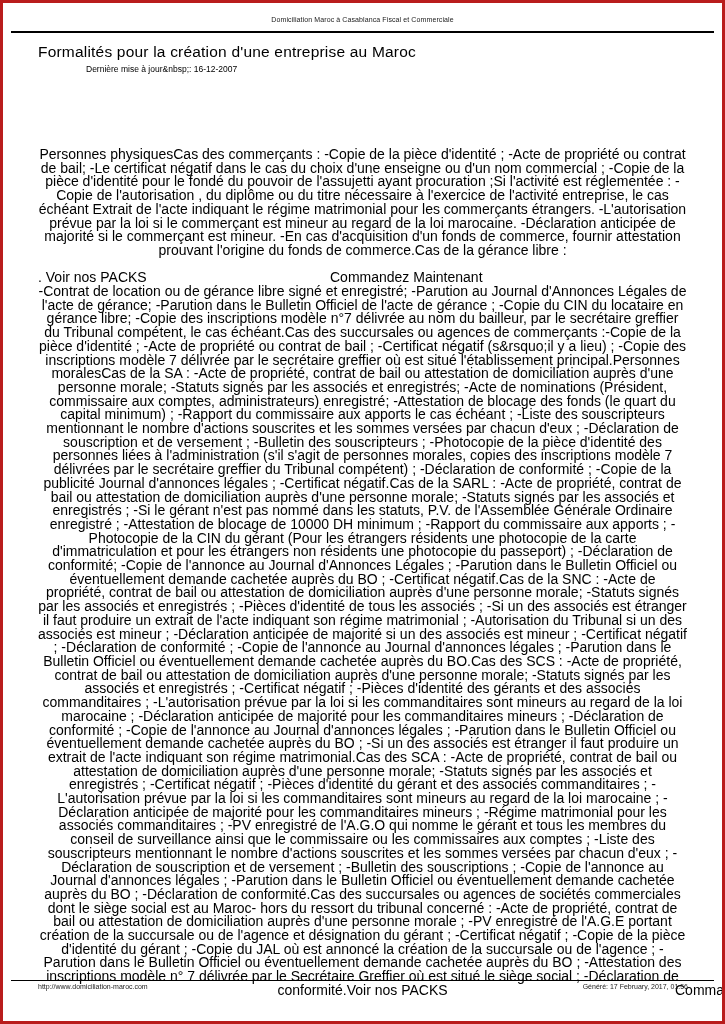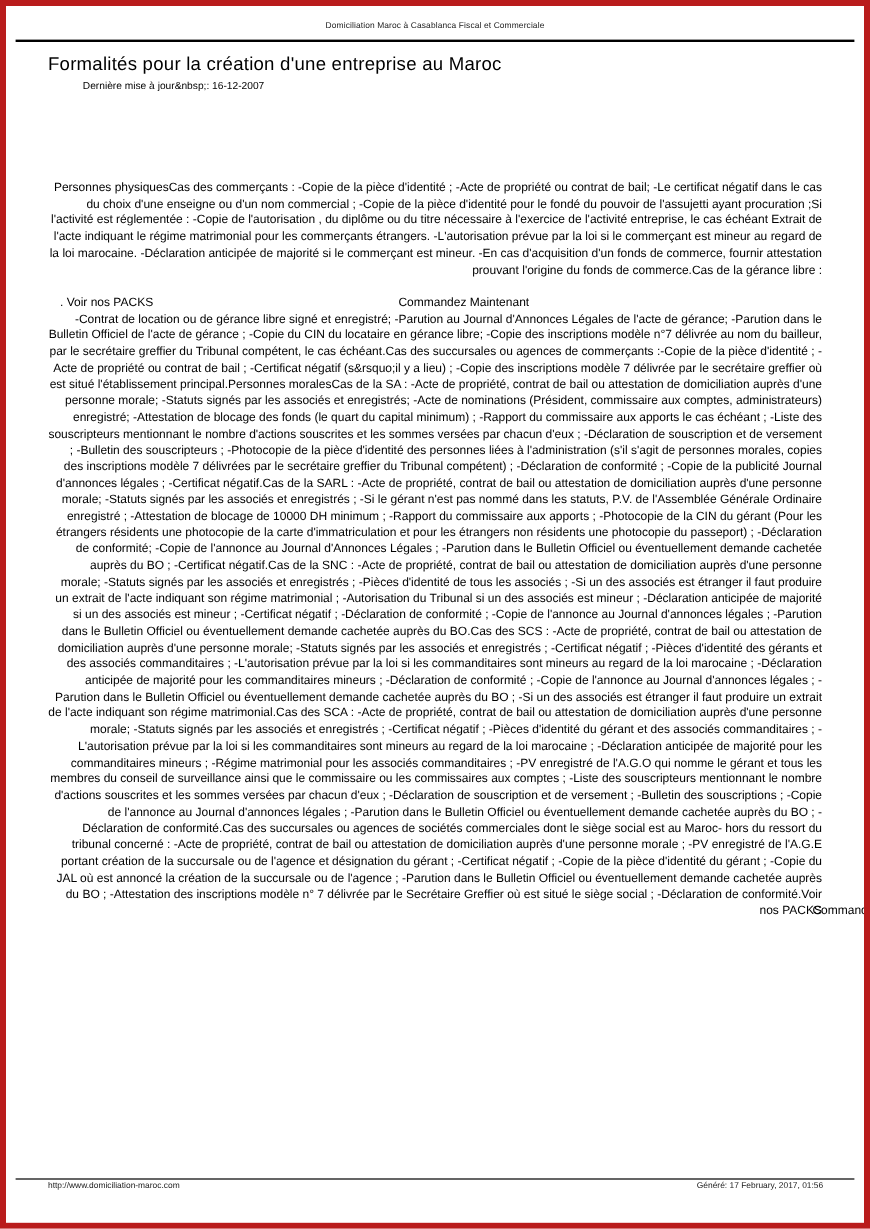--- a/index.html
+++ b/index.html
@@ -3,21 +3,21 @@
 <meta charset="utf-8">
 <title>Document</title>
 <style>
   html, body { margin: 0; padding: 0; background: #ffffff; }
   .page {
     position: relative;
     width: 725px;
     height: 1024px;
     box-sizing: border-box;
     background: #ffffff;
-    border: 5px solid #b91c1c;
+    border: 3px solid #b91c1c;
     overflow: hidden;
     font-family: "Liberation Sans", sans-serif;
     color: #000000;
   }
   
   .header-title {
     text-align: center;
     font-size: 7px;
     letter-spacing: 0.1px;
     margin-top: 13px;
@@ -31,38 +31,38 @@
   
   .doc-title {
     font-size: 15.5px;
     font-weight: 400;
     letter-spacing: 0.2px;
     margin: 10px 0 0 35px;
     color: #000000;
   }
   .doc-subtitle {
     font-size: 8.5px;
-    margin: 3px 0 0 18px;
+    margin: 3px 0 0 37px;
     color: #000000;
     padding-left: 46px;
   }
   
   .body {
     margin: 74px 35px 0 35px;
-    font-size: 10px;
+    font-size: 14px;
     line-height: 13.7px;
-    text-align: right;
+    text-align: center;
   }
   .para { margin: 0; }
   .packs-row {
     position: relative;
     height: 13.7px;
     margin-top: 13.7px;
   }
-  .packs-left { position: absolute; left: 10px; top: 0; }
+  .packs-left { position: absolute; left: 0; top: 0; }
   .packs-center { position: absolute; left: 292px; top: 0; }
   .para-2 { position: relative; }
   .trail-packs { }
   .trail-command {
     position: absolute;
     left: 637px;
     bottom: 0;
     white-space: nowrap;
   }
   

